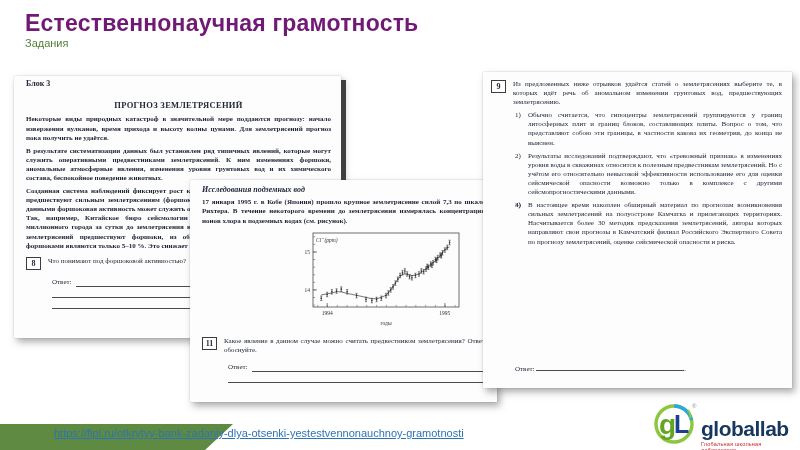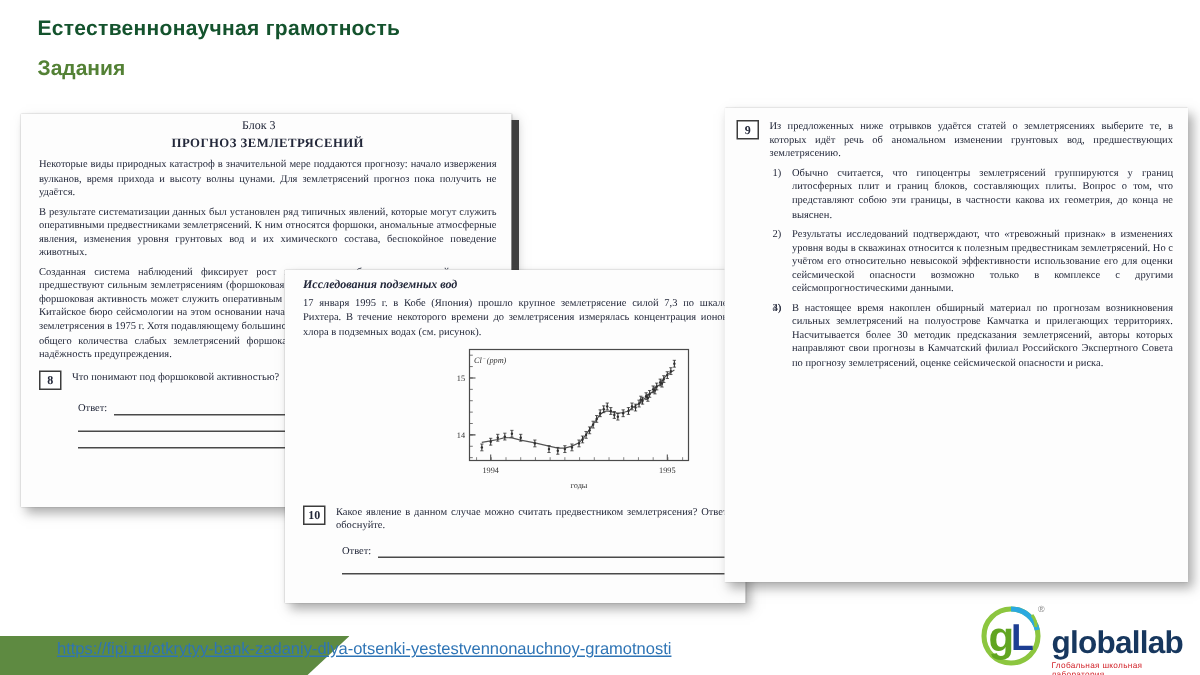--- a/index.html
+++ b/index.html
@@ -6,44 +6,44 @@
   html,body { width:800px; height:450px; }
   body {
     position: relative;
     width: 800px; height: 450px;
     background: #ffffff;
     overflow: hidden;
     font-family: "Liberation Sans", sans-serif;
   }
   .slide-title {
     position: absolute; left: 25px; top: 10px;
-    font-size: 14px; font-weight: 700; color: #14532d;
+    font-size: 23px; font-weight: 700; color: #701a75;
     letter-spacing: .2px;
   }
   .slide-subtitle {
     position: absolute; left: 25px; top: 37px;
-    font-size: 14px; font-weight: 700; color: #538135;
+    font-size: 11px; font-weight: 400; color: #538135;
   }
 
   
   .doc {
     position: absolute; background: #fdfdfd;
     box-shadow: 3px 4px 7px rgba(90,90,90,.5), 0 0 1px rgba(0,0,0,.3);
     font-family: "Liberation Serif", serif;
     color: #23283a;
     font-size: 7px; line-height: 1.3;
   }
-  .doc p { text-align: justify; }
+  .doc p { text-align: justify; font-weight: bold; }
   #doc-left   { left: 14px;  top: 76px;  width: 327px; height: 262px; z-index: 1; padding: 3px 10px 0 12px; }
   #scan-edge  { position:absolute; left: 341px; top: 80px; width: 5px; height: 100px; background:#3f3f3f; z-index: 1; }
   #doc-mid    { left: 190px; top: 180px; width: 307px; height: 222px; z-index: 2; padding: 5px 12px 0 12px; }
   #doc-right  { left: 483px; top: 72px;  width: 309px; height: 316px; z-index: 3; padding: 8px 10px 0 8px; }
 
-  .blok-label { text-align: center; font-weight: 400; font-size: 8px; padding-right: 12px; }
-  .doc-title  { text-align: center; font-weight: 700; font-size: 8.5px; margin-top: 1px; letter-spacing:.3px; }
+  .blok-label { text-align: left; font-weight: 700; font-size: 8px; padding-right: 12px; }
+  .doc-title  { text-align: center; font-weight: 700; font-size: 8.5px; margin-top: 11px; letter-spacing:.3px; }
   .doc-title-italic { text-align: left; font-weight: 700; font-style: italic; font-size: 8px; }
   #doc-left p { margin-top: 4px; }
   #doc-mid p  { margin-top: 3px; }
 
   .task-row { display: flex; gap: 7px; margin-top: 6px; align-items: flex-start; }
   .task-num {
     flex: 0 0 auto; min-width: 15px; text-align: center;
     border: 1px solid #3c3c3c; font-weight: 700; font-size: 8px;
     padding: 0 2px; line-height: 11px; background:#fff;
   }
@@ -65,21 +65,21 @@
   
   .chart-wrap { margin: 3px 0 0 85px; width: 178px; height: 102px; }
 
   
   .green-banner {
     position: absolute; left: 0; top: 424px; width: 233px; height: 26px;
     background: #5e8a41; z-index: 5;
     clip-path: polygon(0 0, 100% 0, 88% 100%, 0 100%);
   }
   .fipi-link {
-    position: absolute; left: 38px; top: 427px; z-index: 6;
+    position: absolute; left: 54px; top: 427px; z-index: 6;
     font-size: 11px; color: #2e74b5; text-decoration: underline;
     font-family: "Liberation Sans", sans-serif;
   }
 
   
   .logo { position: absolute; left: 652px; top: 398px; width: 145px; height: 50px; z-index: 5; display: flex; align-items: flex-start; }
   .logo-mark { width: 46px; height: 46px; flex: 0 0 auto; margin-top: 2px; }
   .logo-textcol { margin-left: 3px; margin-top: 20px; }
   .logo-name { font-size: 21px; font-weight: 700; color: #17375e; letter-spacing: -0.5px; line-height: 1; }
   .logo-tagline { font-size: 5.5px; color: #d2232a; margin-top: 2px; letter-spacing: .2px; }
@@ -87,21 +87,21 @@
 </head>
 <body>
 
 <h1 class="slide-title">Естественнонаучная грамотность</h1>
 <div class="slide-subtitle">Задания</div>
 
 <div class="doc" id="doc-left">
   <div class="blok-label">Блок 3</div>
   <div class="doc-title">ПРОГНОЗ ЗЕМЛЕТРЯСЕНИЙ</div>
   <p>Некоторые виды природных катастроф в значительной мере поддаются прогнозу: начало извержения вулканов, время прихода и высоту волны цунами. Для землетрясений прогноз пока получить не удаётся.</p>
-  <p>В результате систематизации данных был установлен ряд типичных явлений, которые могут служить оперативными предвестниками землетрясений. К ним относятся форшоки, аномальные атмосферные явления, изменения уровня грунтовых вод и их химического состава, беспокойное поведение животных.</p>
+  <p>В результате систематизации данных был установлен ряд типичных явлений, которые могут служить оперативными предвестниками землетрясений. К ним изменениях форшоки, аномальные атмосферные явления, изменения уровня грунтовых вод и их химического состава, беспокойное поведение животных.</p>
   <p>Созданная система наблюдений фиксирует рост количества слабых землетрясений, которые предшествуют сильным землетрясениям (форшоковая активность). В сочетании с другими данными форшоковая активность может служить оперативным предвестником землетрясений. Так, например, Китайское бюро сейсмологии на этом основании начало эвакуацию миллионного города за сутки до землетрясения в 1975 г. Хотя подавляющему большинству землетрясений предшествуют форшоки, из общего количества слабых землетрясений форшоками являются только 5–10 %. Это снижает надёжность предупреждения.</p>
   <div class="task-row">
     <span class="task-num">8</span>
     <span class="task-text">Что понимают под форшоковой активностью?</span>
   </div>
   <div class="indent-26">
     <div class="ans-row">
       <span class="ans-label">Ответ:</span>
       <span class="ans-line"></span>
     </div>
@@ -317,21 +317,21 @@
         <line x1="159.12580645162154" y1="16.14358974358978" x2="161.32580645162153" y2="16.14358974358978" stroke="#2f2f2f" stroke-width="0.5"></line>
         <line x1="159.12580645162154" y1="20.69743589743593" x2="161.32580645162153" y2="20.69743589743593" stroke="#2f2f2f" stroke-width="0.5"></line>
         <circle cx="160.22580645162154" cy="18.420512820512855" r="0.8" fill="#2f2f2f"></circle>
         <line x1="162.58064516129724" y1="11.210256410256413" x2="162.58064516129724" y2="15.764102564102568" stroke="#2f2f2f" stroke-width="0.7"></line>
         <line x1="161.48064516129725" y1="11.210256410256413" x2="163.68064516129724" y2="11.210256410256413" stroke="#2f2f2f" stroke-width="0.5"></line>
         <line x1="161.48064516129725" y1="15.764102564102568" x2="163.68064516129724" y2="15.764102564102568" stroke="#2f2f2f" stroke-width="0.5"></line>
         <circle cx="162.58064516129724" cy="13.48717948717949" r="0.8" fill="#2f2f2f"></circle>
       </svg>
   </div>
   <div class="task-row">
-    <span class="task-num">10</span>
+    <span class="task-num">11</span>
     <span class="task-text">Какое явление в данном случае можно считать предвестником землетрясения? Ответ обоснуйте.</span>
   </div>
   <div class="indent-26">
     <div class="ans-row">
       <span class="ans-label">Ответ:</span>
       <span class="ans-line"></span>
     </div>
     <div class="rule"></div>
   </div>
 </div>
@@ -350,20 +350,24 @@
       <span class="excerpt-num">2)</span>
       <span>Результаты исследований подтверждают, что «тревожный признак» в изменениях уровня воды в скважинах относится к полезным предвестникам землетрясений. Но с учётом его относительно невысокой эффективности использование его для оценки сейсмической опасности возможно только в комплексе с другими сейсмопрогностическими данными.</span>
     </div>
     <div class="excerpt-item">
       <span class="excerpt-num">3)</span>
     </div>
     <div class="excerpt-item">
       <span class="excerpt-num">4)</span>
       <span>В настоящее время накоплен обширный материал по прогнозам возникновения сильных землетрясений на полуострове Камчатка и прилегающих территориях. Насчитывается более 30 методик предсказания землетрясений, авторы которых направляют свои прогнозы в Камчатский филиал Российского Экспертного Совета по прогнозу землетрясений, оценке сейсмической опасности и риска.</span>
     </div>
+  </div>
+  <div class="ans-short">
+    <span>Ответ:</span>
+    <span class="short-line"></span><span>.</span>
   </div>
 </div>
 
 <div class="green-banner"></div>
 <a class="fipi-link" href="#">https://fipi.ru/otkrytyy-bank-zadaniy-dlya-otsenki-yestestvennonauchnoy-gramotnosti</a>
 
 <div class="logo">
   <svg class="logo-mark" viewBox="0 0 46 46">
     <circle cx="22" cy="24" r="18" fill="none" stroke="#8cc63f" stroke-width="3.4"></circle>
     <path d="M 22 6 A 18 18 0 0 1 39.5 20" fill="none" stroke="#2aa9e0" stroke-width="3.4"></path>

